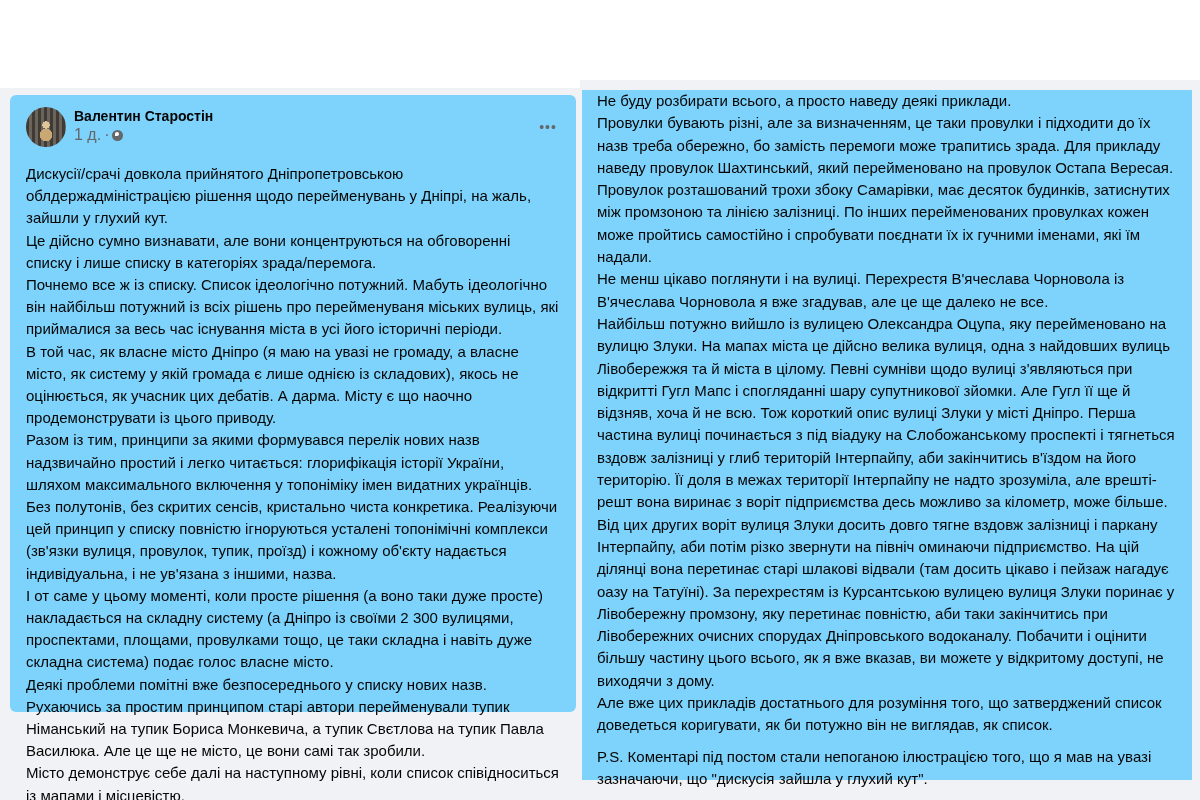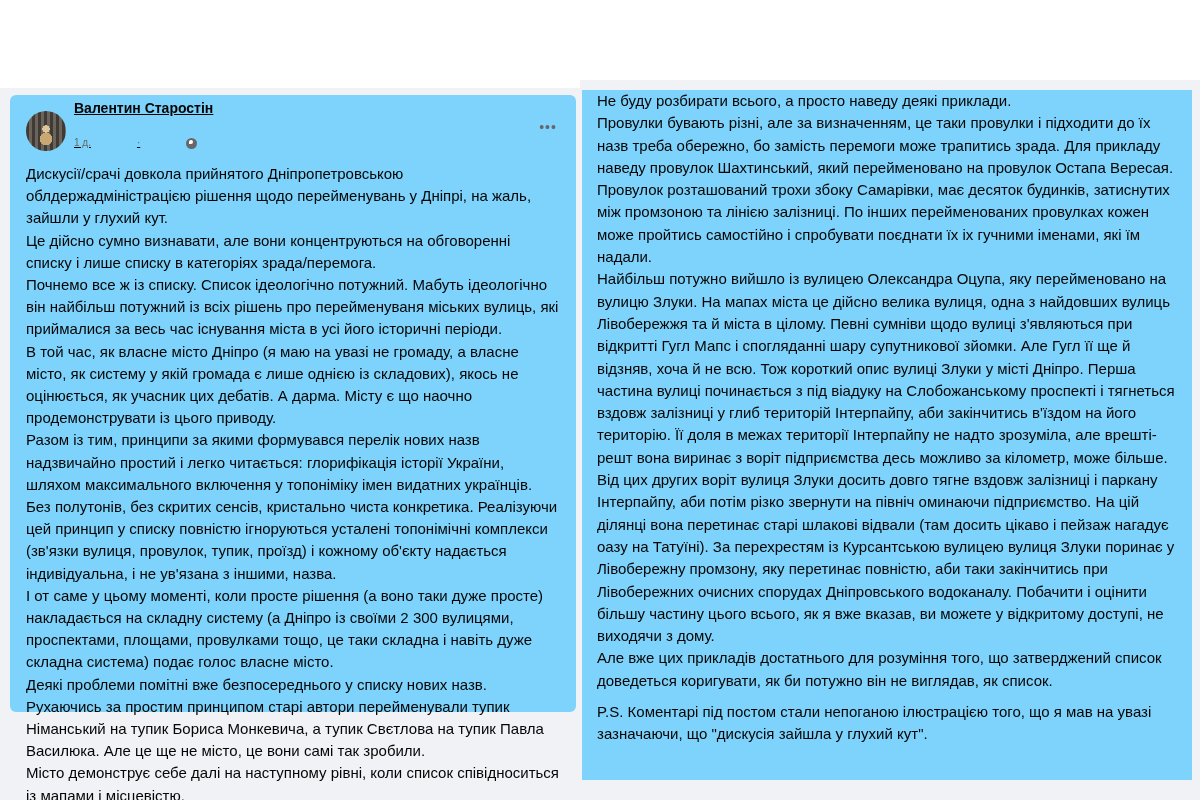--- a/index.html
+++ b/index.html
@@ -41,24 +41,23 @@
     border-radius: 6px;
     padding: 12px 16px 0 16px;
   }
   .card-right {
     left: 582px; top: 90px;
     width: 610px; height: 690px;
     padding: 0 14px 0 15px;
   }
   .post-header {
     display: flex;
-    align-items: flex-end;
+    align-items: flex-start;
     height: 44px;
     position: relative;
-    text-decoration: underline;
   }
   .avatar {
     width: 40px; height: 40px;
     border-radius: 50%;
     background: radial-gradient(circle at 50% 70%, #c9a874 0 18%, transparent 19%),
                 radial-gradient(circle at 50% 45%, #e0c49a 0 12%, transparent 13%),
                 repeating-linear-gradient(90deg, #3e3a36 0 3px, #6c645b 3px 6px);
     flex: 0 0 40px;
     margin-left: 0;
   }
@@ -67,27 +66,26 @@
     display: flex;
     flex-direction: column;
   }
   .author-name {
     font-weight: bold;
     font-size: 14px;
     color: #050505;
     line-height: 18px;
   }
   .meta {
-    font-size: 10px;
+    font-size: 16px;
     color: #65676b;
     display: flex;
     align-items: center;
     line-height: 16px;
-    margin-top: 18px;
-    gap: 43px;
+    margin-top: 2px;
   }
   .meta .dot { margin: 0 3px; }
   .globe {
     display: inline-block;
     width: 11px; height: 11px;
     border-radius: 50%;
     background: #65676b;
     position: relative;
   }
   .globe::after {
@@ -152,18 +150,19 @@
       <p>І от саме у цьому моменті, коли просте рішення (а воно таки дуже просте) накладається на складну систему (а Дніпро із своїми 2 300 вулицями, проспектами, площами, провулками тощо, це таки складна і навіть дуже складна система) подає голос власне місто.</p>
       <p>Деякі проблеми помітні вже безпосереднього у списку нових назв. Рухаючись за простим принципом старі автори перейменували тупик Німанський на тупик Бориса Монкевича, а тупик Свєтлова на тупик Павла Василюка. Але це ще не місто, це вони самі так зробили.</p>
       <p>Місто демонструє себе далі на наступному рівні, коли список співідноситься із мапами і місцевістю.</p>
     </div>
   </div>
 
   <div class="card card-right">
     <div class="post-body">
       <p>Не буду розбирати всього, а просто наведу деякі приклади.</p>
       <p>Провулки бувають різні, але за визначенням, це таки провулки і підходити до їх назв треба обережно, бо замість перемоги може трапитись зрада. Для прикладу наведу провулок Шахтинський, який перейменовано на провулок Остапа Вересая. Провулок розташований трохи збоку Самарівки, має десяток будинків, затиснутих між промзоною та лінією залізниці. По інших перейменованих провулках кожен може пройтись самостійно і спробувати поєднати їх іх гучними іменами, які їм надали.</p>
+      <p>Не менш цікаво поглянути і на вулиці. Перехрестя В'ячеслава Чорновола із В'ячеслава Чорновола я вже згадував, але це ще далеко не все.</p>
       <p>Найбільш потужно вийшло із вулицею Олександра Оцупа, яку перейменовано на вулицю Злуки. На мапах міста це дійсно велика вулиця, одна з найдовших вулиць Лівобережжя та й міста в цілому. Певні сумніви щодо вулиці з'являються при відкритті Гугл Мапс і спогляданні шару супутникової зйомки. Але Гугл її ще й відзняв, хоча й не всю. Тож короткий опис вулиці Злуки у місті Дніпро. Перша частина вулиці починається з під віадуку на Слобожанському проспекті і тягнеться вздовж залізниці у глиб територій Інтерпайпу, аби закінчитись в'їздом на його територію. Її доля в межах території Інтерпайпу не надто зрозуміла, але врешті-решт вона виринає з воріт підприємства десь можливо за кілометр, може більше. Від цих других воріт вулиця Злуки досить довго тягне вздовж залізниці і паркану Інтерпайпу, аби потім різко звернути на північ оминаючи підприємство. На цій ділянці вона перетинає старі шлакові відвали (там досить цікаво і пейзаж нагадує оазу на Татуїні). За перехрестям із Курсантською вулицею вулиця Злуки поринає у Лівобережну промзону, яку перетинає повністю, аби таки закінчитись при Лівобережних очисних спорудах Дніпровського водоканалу. Побачити і оцінити більшу частину цього всього, як я вже вказав, ви можете у відкритому доступі, не виходячи з дому.</p>
       <p>Але вже цих прикладів достатнього для розуміння того, що затверджений список доведеться коригувати, як би потужно він не виглядав, як список.</p>
       <p class="ps">P.S. Коментарі під постом стали непоганою ілюстрацією того, що я мав на увазі зазначаючи, що "дискусія зайшла у глухий кут".</p>
     </div>
   </div>
 </div>
 
 </body></html>

